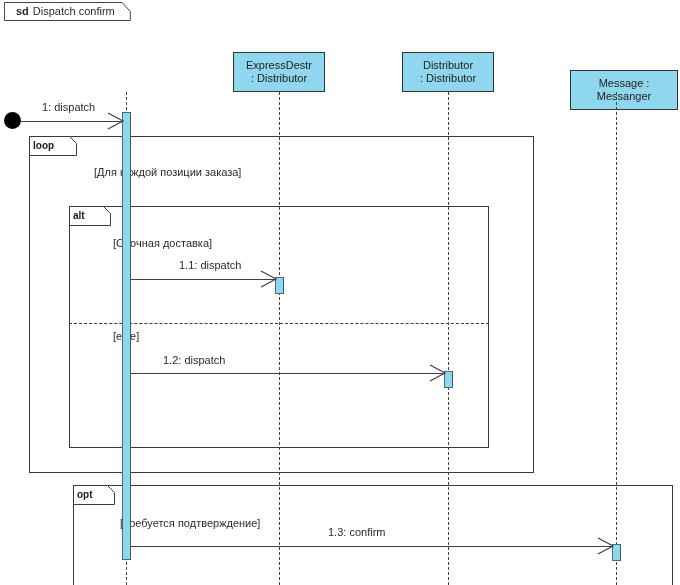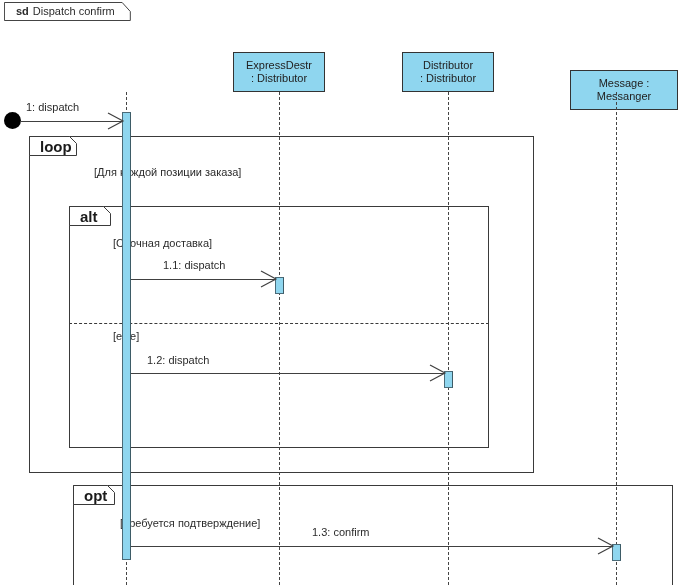--- a/index.html
+++ b/index.html
@@ -75,44 +75,45 @@
   
   .msg-line {
     height: 0;
     border-top: 1px solid #404040;
   }
   .msg-label {
     font-size: 11px;
     line-height: 12px;
     white-space: nowrap;
     color: #2b2b2b;
+    margin-left: 16px;
   }
 
   
   .start-dot {
     width: 17px; height: 17px;
     border-radius: 50%;
     background: #000000;
   }
 
   
   .frag {
     box-sizing: border-box;
     border: 1px solid #3a3a3a;
     background: transparent;
   }
   .frag-label-box {
     box-sizing: border-box;
     background: #ffffff;
-    font-size: 15px;
+    font-size: 10px;
     font-weight: bold;
     line-height: 1;
     display: flex;
     align-items: center;
-    padding-left: 11px;
+    padding-left: 4px;
     color: #1b1b1b;
   }
   .frag-label-bg { position: absolute; left:0; top:0; width:100%; height:100%; z-index:0; }
   .frag-label-text { position: relative; z-index: 1; }
   .guard {
     font-size: 11px;
     line-height: 12px;
     white-space: nowrap;
     color: #2b2b2b;
     background: transparent;

